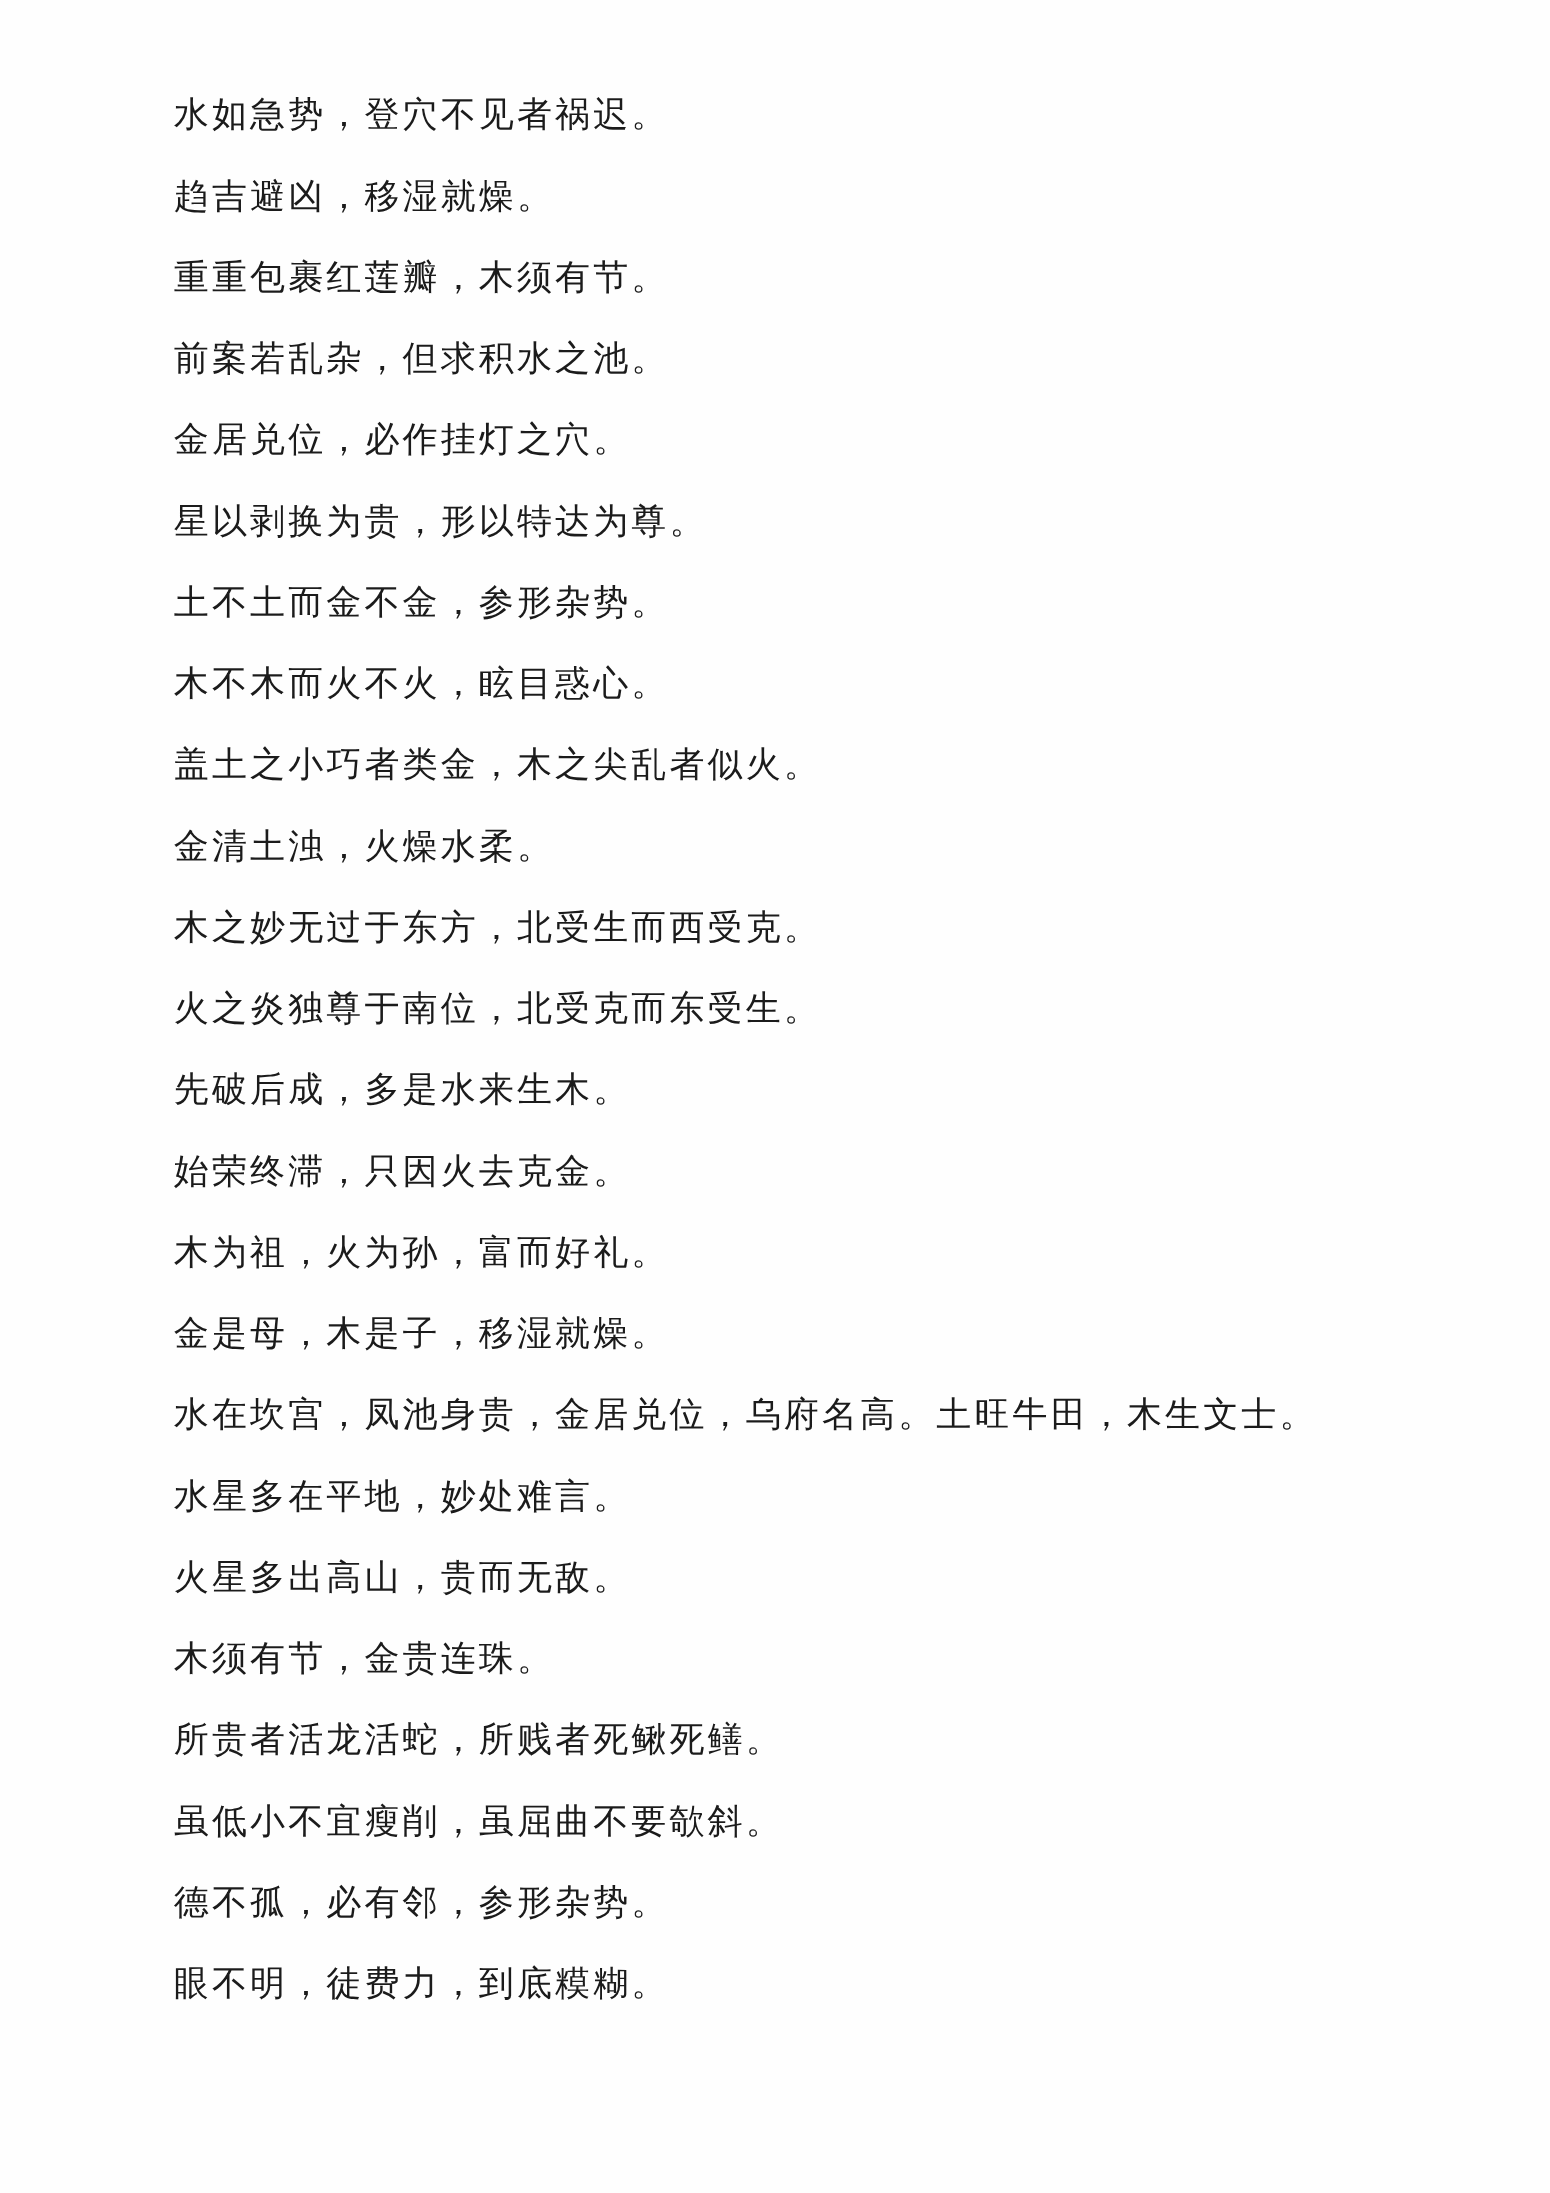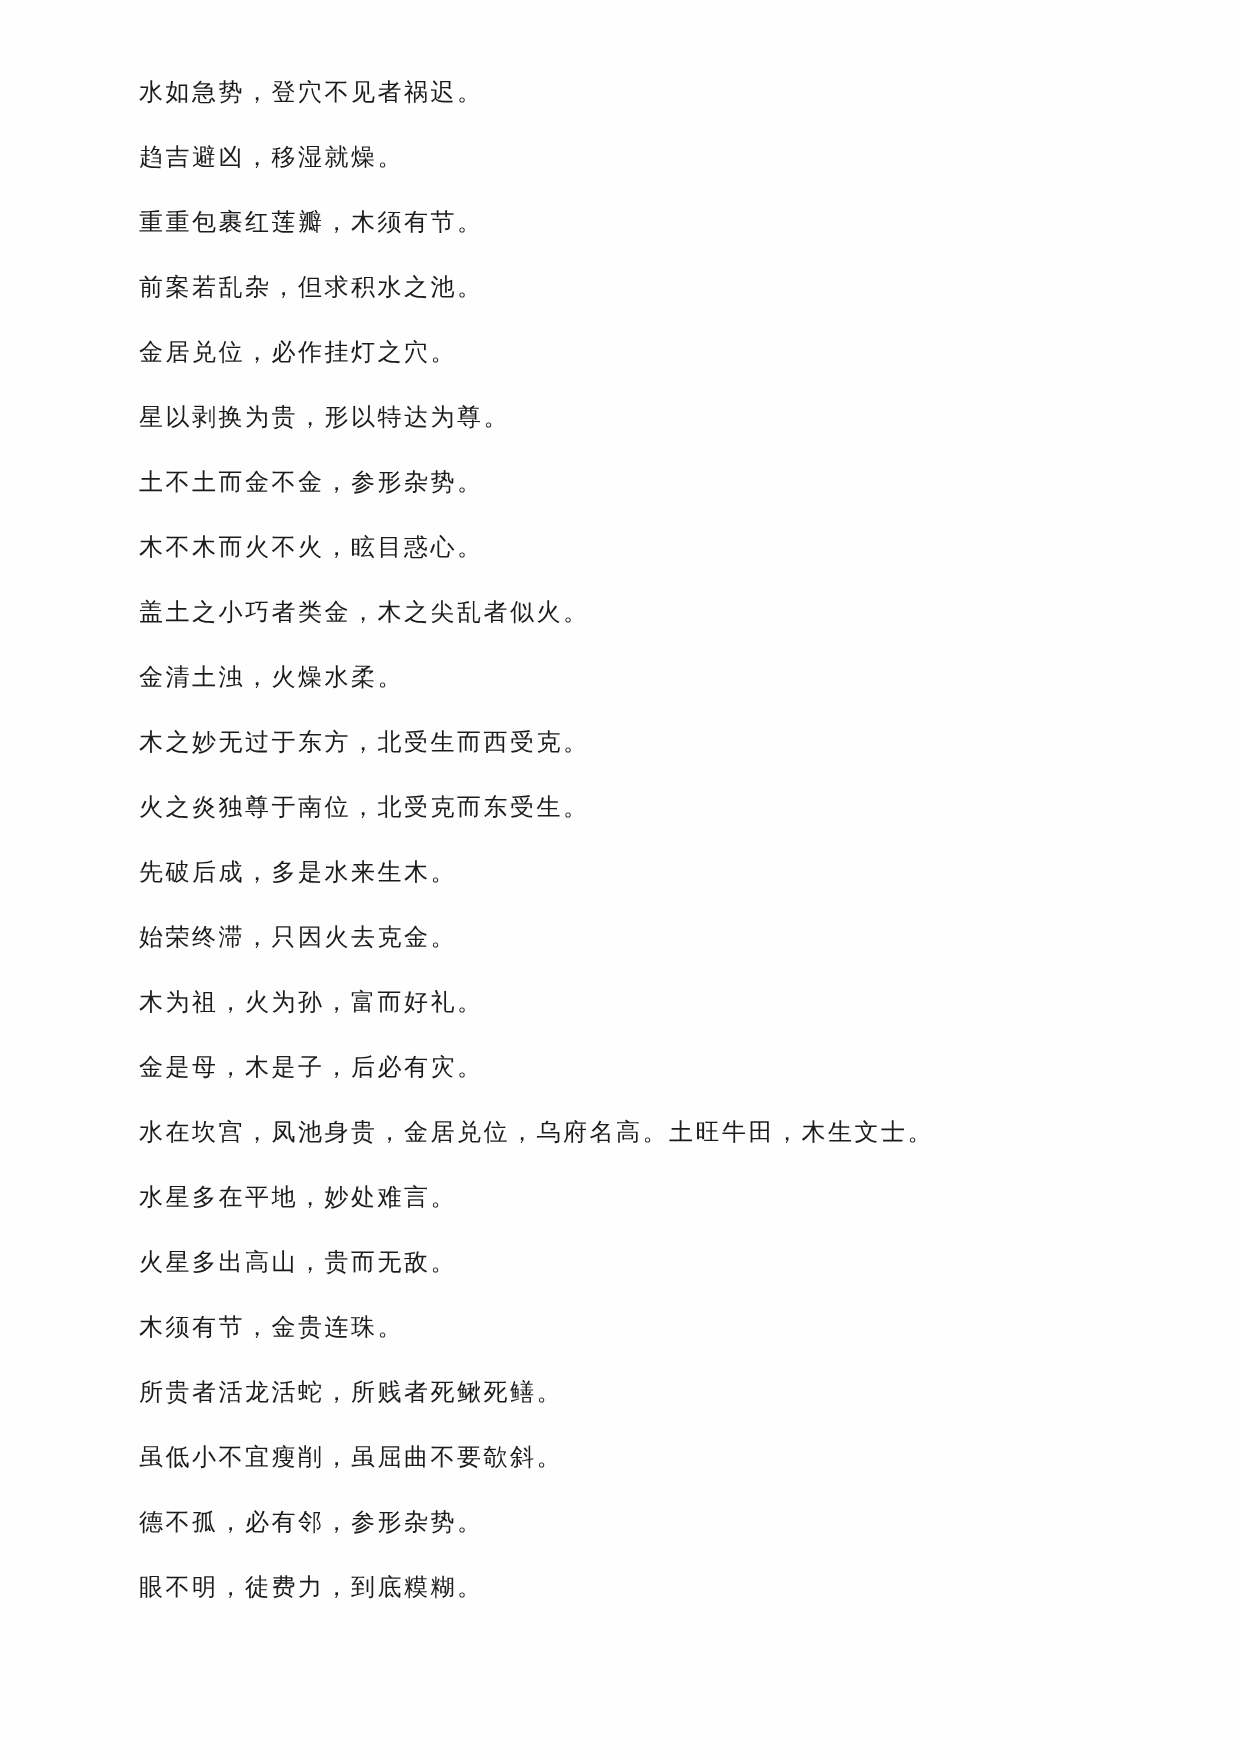--- a/index.html
+++ b/index.html
@@ -20,21 +20,21 @@
     top: 60px;
     left: 139px;
     right: 60px;
   }
   p.line {
     margin: 0;
     padding: 0;
     height: 65px;
     line-height: 65px;
     font-family: "Liberation Serif", "DejaVu Serif", serif;
-    font-size: 24px;
+    font-size: 28px;
     letter-spacing: 2.5px;
     color: #1b1b1b;
     white-space: nowrap;
     font-weight: 400;
   }
 </style>
 </head>
 <body>
 
 <div class="page">
@@ -47,21 +47,21 @@
       <p class="line">星以剥换为贵，形以特达为尊。</p>
       <p class="line">土不土而金不金，参形杂势。</p>
       <p class="line">木不木而火不火，眩目惑心。</p>
       <p class="line">盖土之小巧者类金，木之尖乱者似火。</p>
       <p class="line">金清土浊，火燥水柔。</p>
       <p class="line">木之妙无过于东方，北受生而西受克。</p>
       <p class="line">火之炎独尊于南位，北受克而东受生。</p>
       <p class="line">先破后成，多是水来生木。</p>
       <p class="line">始荣终滞，只因火去克金。</p>
       <p class="line">木为祖，火为孙，富而好礼。</p>
-      <p class="line">金是母，木是子，后必有灾。</p>
+      <p class="line">金是母，木是子，移湿就燥。</p>
       <p class="line">水在坎宫，凤池身贵，金居兑位，乌府名高。土旺牛田，木生文士。</p>
       <p class="line">水星多在平地，妙处难言。</p>
       <p class="line">火星多出高山，贵而无敌。</p>
       <p class="line">木须有节，金贵连珠。</p>
       <p class="line">所贵者活龙活蛇，所贱者死鳅死鳝。</p>
       <p class="line">虽低小不宜瘦削，虽屈曲不要欹斜。</p>
       <p class="line">德不孤，必有邻，参形杂势。</p>
       <p class="line">眼不明，徒费力，到底糢糊。</p>
     </div>
 </div>

